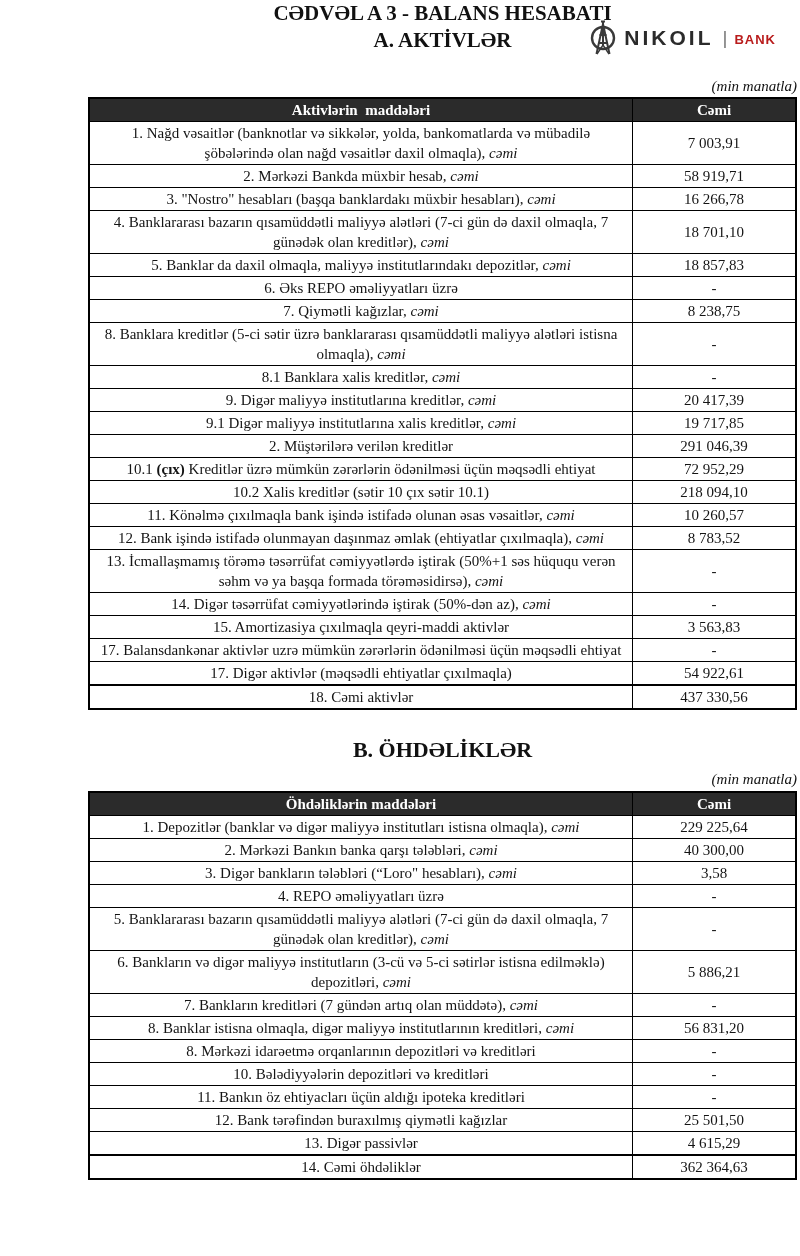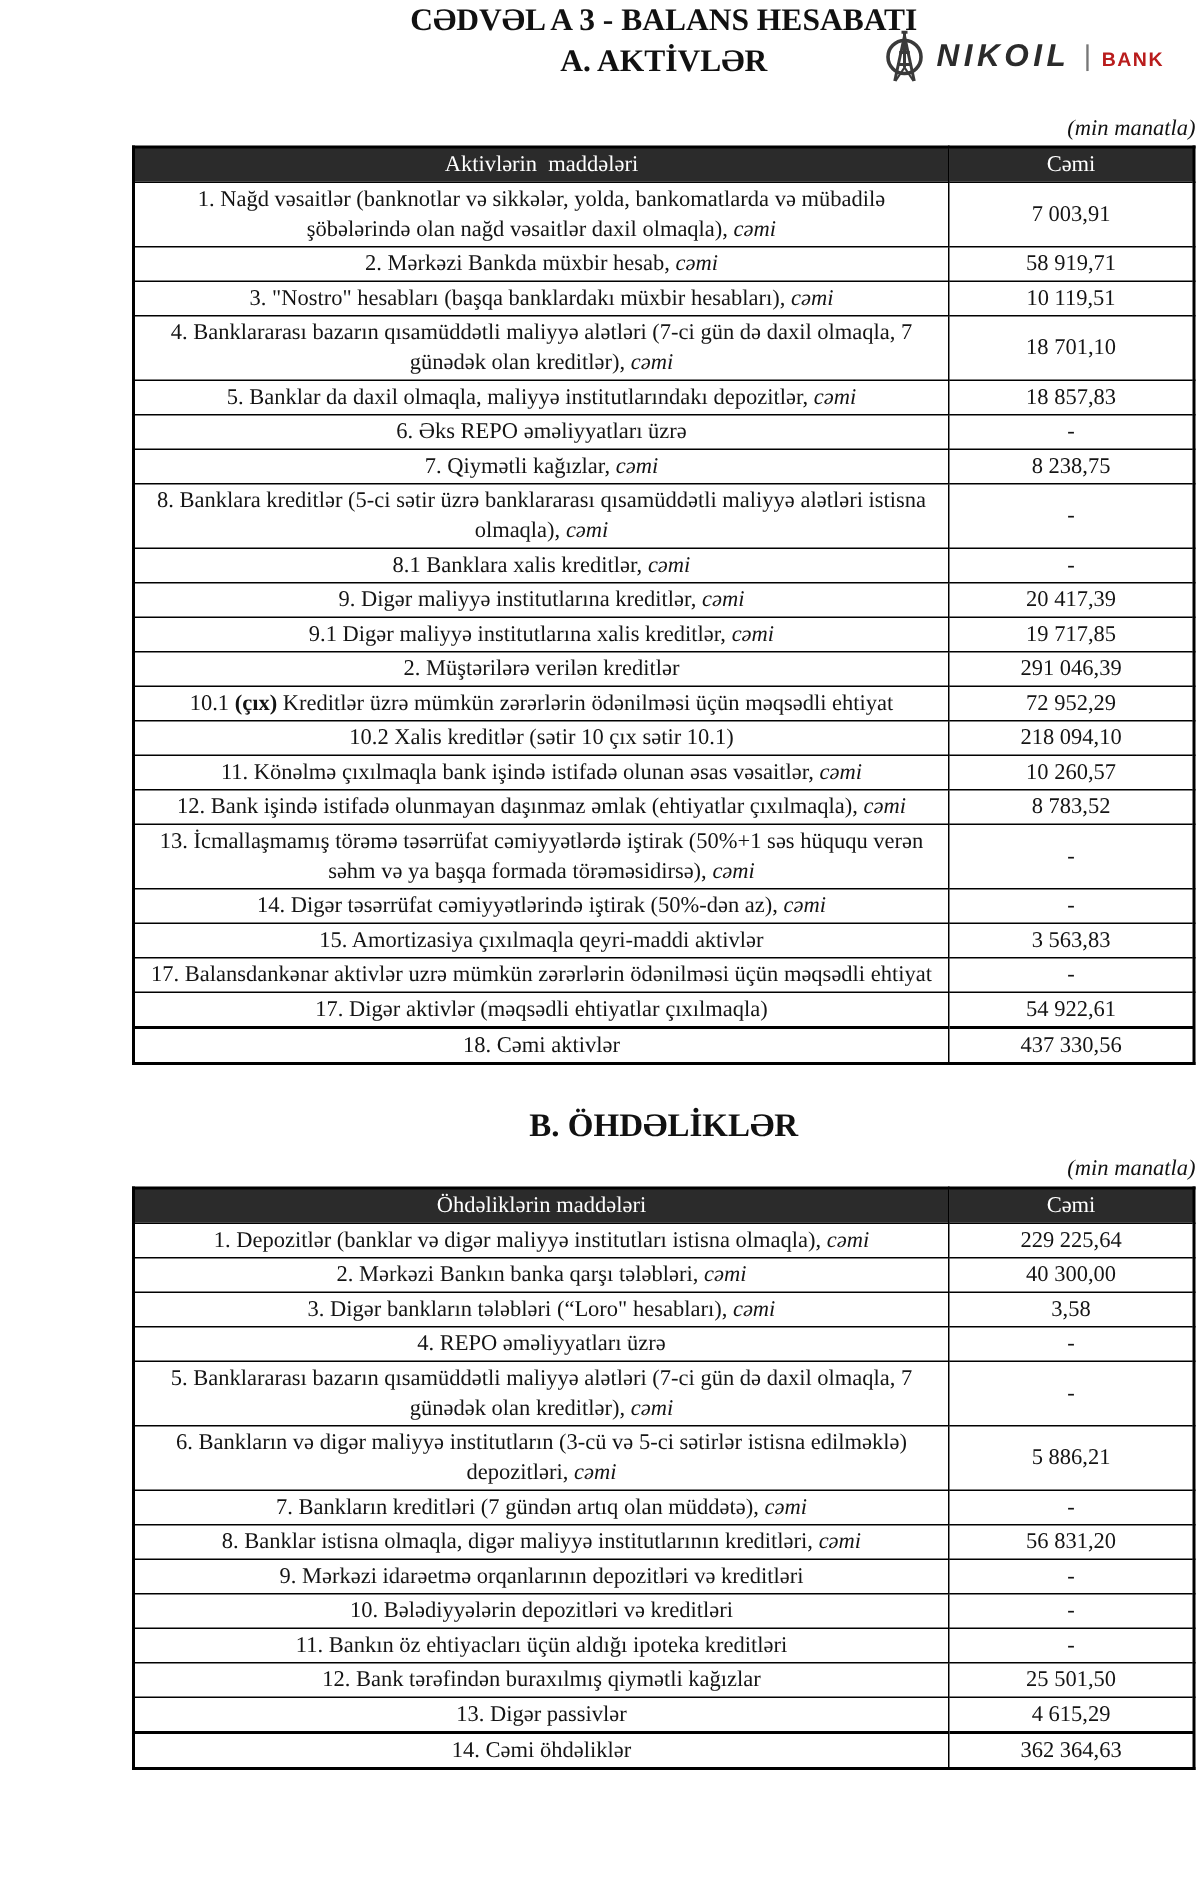--- a/index.html
+++ b/index.html
@@ -8,21 +8,21 @@
     background:#ffffff;color:#141414;
     font-family:"Liberation Serif", serif;
   }
   .logo{
     position:absolute;top:19px;right:24px;
     display:flex;align-items:center;
   }
   .logo svg{display:block;margin-right:5px;}
   .logo-brand{
     font-family:"Liberation Sans", sans-serif;font-weight:bold;
-    font-size:21px;letter-spacing:3px;color:#2b2b2b;font-style:italic;
+    font-size:21px;letter-spacing:3px;color:#2b2b2b;
   }
   .logo-sep{
     font-family:"Liberation Sans", sans-serif;color:#777;
     font-size:19px;font-weight:normal;margin:0 7px 0 9px;
   }
   .logo-suffix{
     font-family:"Liberation Sans", sans-serif;font-weight:bold;
     font-size:13px;letter-spacing:1px;color:#b91c1c;margin-top:2px;
   }
   .content{margin-left:88px;width:709px;}
@@ -37,21 +37,21 @@
   .unit-note.second{margin-top:8px;margin-bottom:3px;}
   table.fin-table{
     border-collapse:collapse;width:709px;
     font-size:15px;table-layout:fixed;
   }
   table.fin-table, table.fin-table th, table.fin-table td{
     border:1px solid #000;
   }
   table.fin-table{border:2px solid #000;}
   thead th{
-    background:#2b2b2b;color:#ffffff;font-weight:normal;
+    background:#2b2b2b;color:#ffffff;font-weight:bold;
     padding:1px 6px;text-align:center;font-size:15px;line-height:20px;
     white-space:pre-wrap;
   }
   .th-total{width:150px;}
   td{padding:1px 6px;line-height:20px;vertical-align:middle;}
   .cell-label{text-align:center;}
   .cell-value{text-align:center;}
   tr.total-row td{font-weight:normal;border-top:2px solid #000;}
   .section-title{
     text-align:center;font-weight:bold;font-size:22px;
@@ -102,21 +102,21 @@
         <tr>
           <td class="cell-label">1. Nağd vəsaitlər (banknotlar və sikkələr, yolda, bankomatlarda və mübadilə şöbələrində olan nağd vəsaitlər daxil olmaqla), <i>cəmi</i></td>
           <td class="cell-value">7 003,91</td>
         </tr>
         <tr>
           <td class="cell-label">2. Mərkəzi Bankda müxbir hesab, <i>cəmi</i></td>
           <td class="cell-value">58 919,71</td>
         </tr>
         <tr>
           <td class="cell-label">3. "Nostro" hesabları (başqa banklardakı müxbir hesabları), <i>cəmi</i></td>
-          <td class="cell-value">10 119,51</td>
+          <td class="cell-value">16 266,78</td>
         </tr>
         <tr>
           <td class="cell-label">4. Banklararası bazarın qısamüddətli maliyyə alətləri (7-ci gün də daxil olmaqla, 7 günədək olan kreditlər), <i>cəmi</i></td>
           <td class="cell-value">18 701,10</td>
         </tr>
         <tr>
           <td class="cell-label">5. Banklar da daxil olmaqla, maliyyə institutlarındakı depozitlər, <i>cəmi</i></td>
           <td class="cell-value">18 857,83</td>
         </tr>
         <tr>
@@ -228,21 +228,21 @@
         </tr>
         <tr>
           <td class="cell-label">7. Bankların kreditləri (7 gündən artıq olan müddətə), <i>cəmi</i></td>
           <td class="cell-value">-</td>
         </tr>
         <tr>
           <td class="cell-label">8. Banklar istisna olmaqla, digər maliyyə institutlarının kreditləri, <i>cəmi</i></td>
           <td class="cell-value">56 831,20</td>
         </tr>
         <tr>
-          <td class="cell-label">9. Mərkəzi idarəetmə orqanlarının depozitləri və kreditləri</td>
+          <td class="cell-label">8. Mərkəzi idarəetmə orqanlarının depozitləri və kreditləri</td>
           <td class="cell-value">-</td>
         </tr>
         <tr>
           <td class="cell-label">10. Bələdiyyələrin depozitləri və kreditləri</td>
           <td class="cell-value">-</td>
         </tr>
         <tr>
           <td class="cell-label">11. Bankın öz ehtiyacları üçün aldığı ipoteka kreditləri</td>
           <td class="cell-value">-</td>
         </tr>

